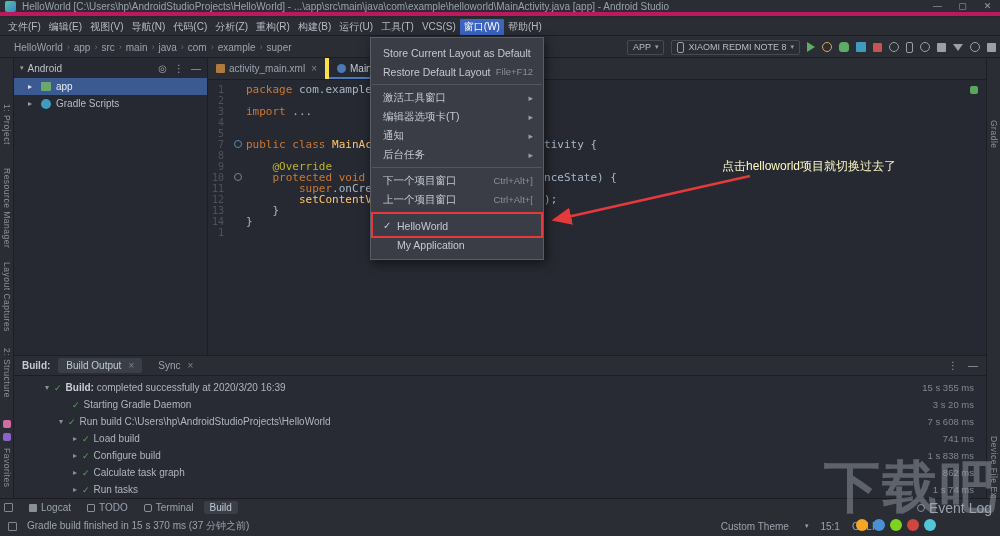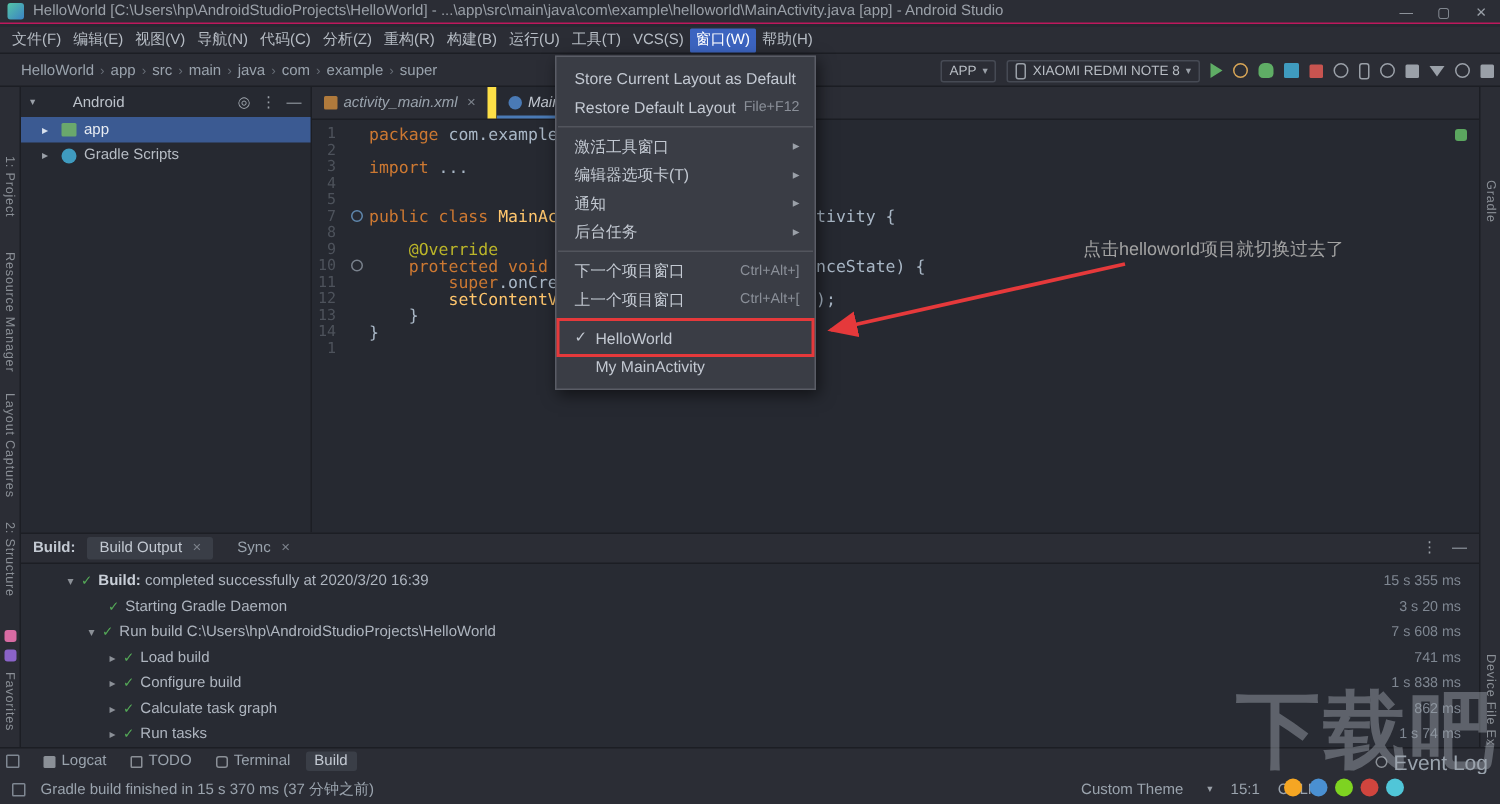--- a/index.html
+++ b/index.html
@@ -2,21 +2,21 @@
 <html><head>
 <meta charset="utf-8">
 <style>
   * { margin:0; padding:0; box-sizing:border-box; }
   body { background:#17181c; font-family:"Liberation Sans","DejaVu Sans",sans-serif; }
   #app { position:relative; width:1000px; height:536px; background:#262931; overflow:hidden;
          font-family:"Liberation Sans","DejaVu Sans",sans-serif; }
 
   
   .titlebar { position:absolute; left:0; top:0; width:1000px; height:16px; background:#2b2d35;
-              border-bottom:1px solid #be185d; display:flex; align-items:center; }
+              border-bottom:4px solid #be185d; display:flex; align-items:center; }
   .app-icon { width:11px; height:11px; margin:0 6px 0 5px; border-radius:2px;
               background:linear-gradient(135deg,#54c5a8,#3b82c4); flex:none; }
   .title { font-size:10px; color:#9aa0a8; white-space:nowrap; overflow:hidden; }
   .win-controls { margin-left:auto; display:flex; flex:none; }
   .wc { width:25px; text-align:center; font-size:9px; color:#9aa0a8; line-height:18px; }
 
   
   .menubar { position:absolute; left:0; top:18px; width:1000px; height:18px; background:#2b2d35;
              border-bottom:1px solid #1c1e24; display:flex; align-items:center; padding-left:4px; }
   .mi { font-size:10px; color:#b6bcc4; padding:0 4px; line-height:16px; white-space:nowrap; }
@@ -47,34 +47,34 @@
   .lstripe { position:absolute; left:0; top:58px; width:14px; height:458px; background:#2b2d35; border-right:1px solid #1c1e24; }
   .rstripe { position:absolute; left:986px; top:58px; width:14px; height:458px; background:#2b2d35; border-left:1px solid #1c1e24; }
   .vlabel { position:absolute; left:2px; writing-mode:vertical-rl; font-size:8.5px; color:#8b9097;
             letter-spacing:0.5px; white-space:nowrap; }
   .stripe-ic { position:absolute; left:3px; width:8px; height:8px; border-radius:2px; }
 
   
   .project { position:absolute; left:14px; top:58px; width:194px; height:297px; background:#262931;
              border-right:1px solid #1c1e24; }
   .phead { height:20px; display:flex; align-items:center; gap:4px; padding:0 6px; }
-  .phead-label { font-size:10px; color:#bcc2ca;margin-left:21px; }
+  .phead-label { font-size:10px; color:#bcc2ca; }
   .phead-icons { margin-left:auto; display:flex; gap:7px; align-items:center; color:#9aa0a8; font-size:10px; }
   .prow { height:17px; display:flex; align-items:center; gap:5px; padding-left:14px; font-size:10px; color:#b6bcc4; }
   .prow.selected { background:#3b5a92; color:#e8ecf2; }
   .tree-chevron { font-size:8px; color:#9aa0a8; width:8px; }
   .prow.selected .tree-chevron { color:#d9e2ef; }
   .ic-folder { width:10px; height:9px; background:#6aa86c; border-radius:1px; }
   .ic-gradle { width:10px; height:10px; background:#3f9bbf; border-radius:50%; }
 
   
   .editor { position:absolute; left:208px; top:58px; width:778px; height:297px; background:#262931; }
   .tabbar { height:22px; background:#2b2d35; border-bottom:1px solid #1c1e24; display:flex; }
   .tab { display:flex; align-items:center; gap:4px; padding:0 8px; font-size:10px; color:#9aa3ad;
-         border-right:6px solid #fde047; white-space:nowrap;font-style:italic; }
+         border-right:4px solid #fde047; white-space:nowrap; }
   .tab.active { background:#262931; color:#c3c9d2; box-shadow:inset 0 -2px 0 #4a7ab5; }
   .tab-close { color:#7d838c; font-size:10px; margin-left:2px; }
   .ic-xml { width:9px; height:9px; background:#b07a3c; border-radius:1px; }
   .ic-class { width:9px; height:9px; background:#4a7ab5; border-radius:50%; }
   .code { position:absolute; left:0; top:22px; right:0; bottom:0; padding-top:4px;
           font-family:"DejaVu Sans Mono","Liberation Mono",monospace; font-size:11px; line-height:11px; }
   .cl { display:flex; height:11px; }
   .ln { width:22px; text-align:right; padding-right:6px; color:#4d525b; font-size:10px; flex:none; }
   .gutsp { width:16px; flex:none; }
   .tk { white-space:pre; }
@@ -128,21 +128,21 @@
            border:1px solid #5a5d66; box-shadow:2px 3px 10px rgba(0,0,0,.55); padding:5px 0; z-index:40; }
   .pitem { height:19px; display:flex; align-items:center; padding:0 10px 0 12px; font-size:10.5px; color:#c3c9d2; }
   .pitem .sc  { margin-left:auto; color:#8a8f98; font-size:9.5px; }
   .pitem .sub { margin-left:auto; color:#9aa0a8; font-size:9px; }
   .pcheck { width:14px; flex:none; color:#c3c9d2; font-size:10px; }
   .psep { height:1px; background:#52555d; margin:3px 1px; }
 
   
   .redbox { position:absolute; left:371px; top:212px; width:172px; height:26px; border:2px solid #e5393b; z-index:50; }
   .arrow-svg { position:absolute; left:540px; top:168px; z-index:50; }
-  .ann-text { position:absolute; left:722px; top:158px; font-size:12px; color:#a3a3a3; z-index:50; white-space:nowrap; }
+  .ann-text { position:absolute; left:722px; top:158px; font-size:12px; color:#fef9c3; z-index:50; white-space:nowrap; }
 
   
   .wm { position:absolute; left:824px; top:450px; font-size:56px; font-weight:bold; letter-spacing:2px;
         color:rgba(160,166,175,0.45); z-index:60; white-space:nowrap; }
   .wm-icons { position:absolute; left:856px; top:519px; display:flex; gap:5px; z-index:61; }
   .wmi { width:12px; height:12px; border-radius:50%; }
 </style>
 </head>
 <body>
 
@@ -537,21 +537,21 @@
       <span>上一个项目窗口</span>
       <span class="sc">Ctrl+Alt+[</span>
     </div>
     <div class="psep"></div>
     <div class="pitem">
       <span class="pcheck">✓</span>
       <span>HelloWorld</span>
     </div>
     <div class="pitem">
       <span class="pcheck"></span>
-      <span>My MainActivity</span>
+      <span>My Application</span>
     </div>
   </div>
 
   <div class="redbox"></div>
   <svg class="arrow-svg" width="230" height="64">
     <defs>
       <marker id="ah" markerWidth="9" markerHeight="8" refX="7" refY="3.5" orient="auto">
         <path d="M0,0 L8,3.5 L0,7 z" fill="#e5393b"></path>
       </marker>
     </defs>

